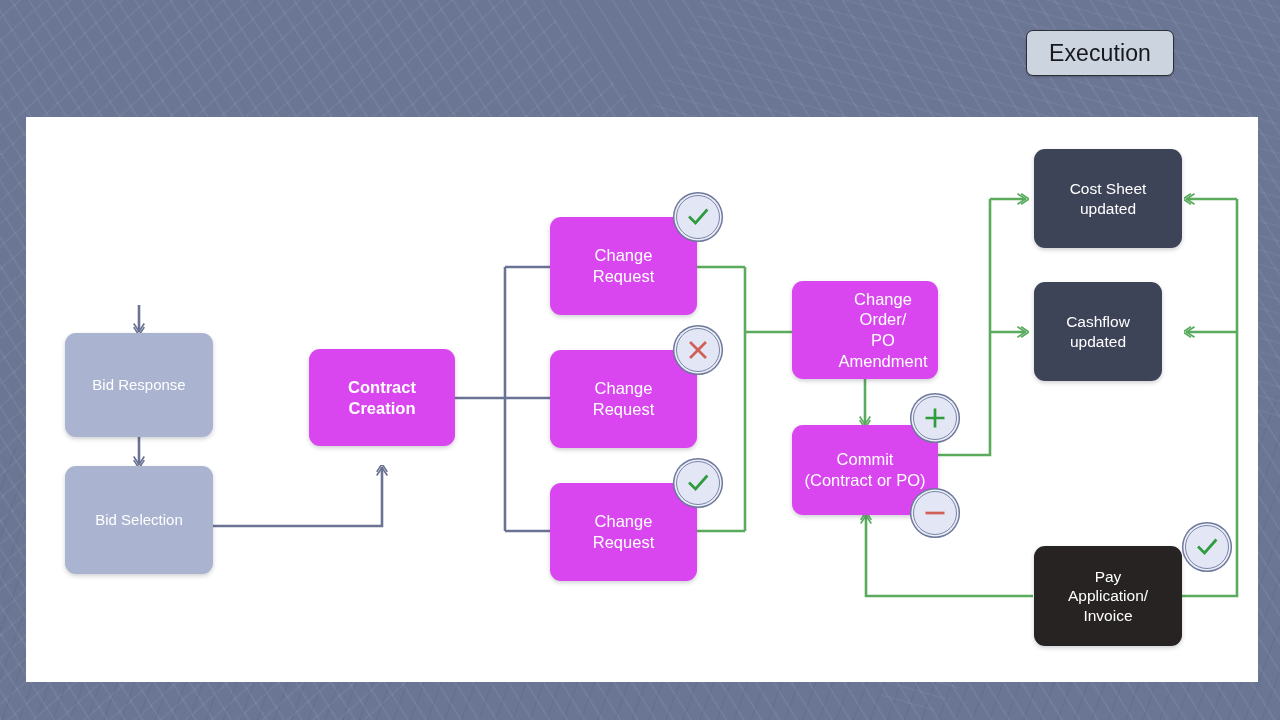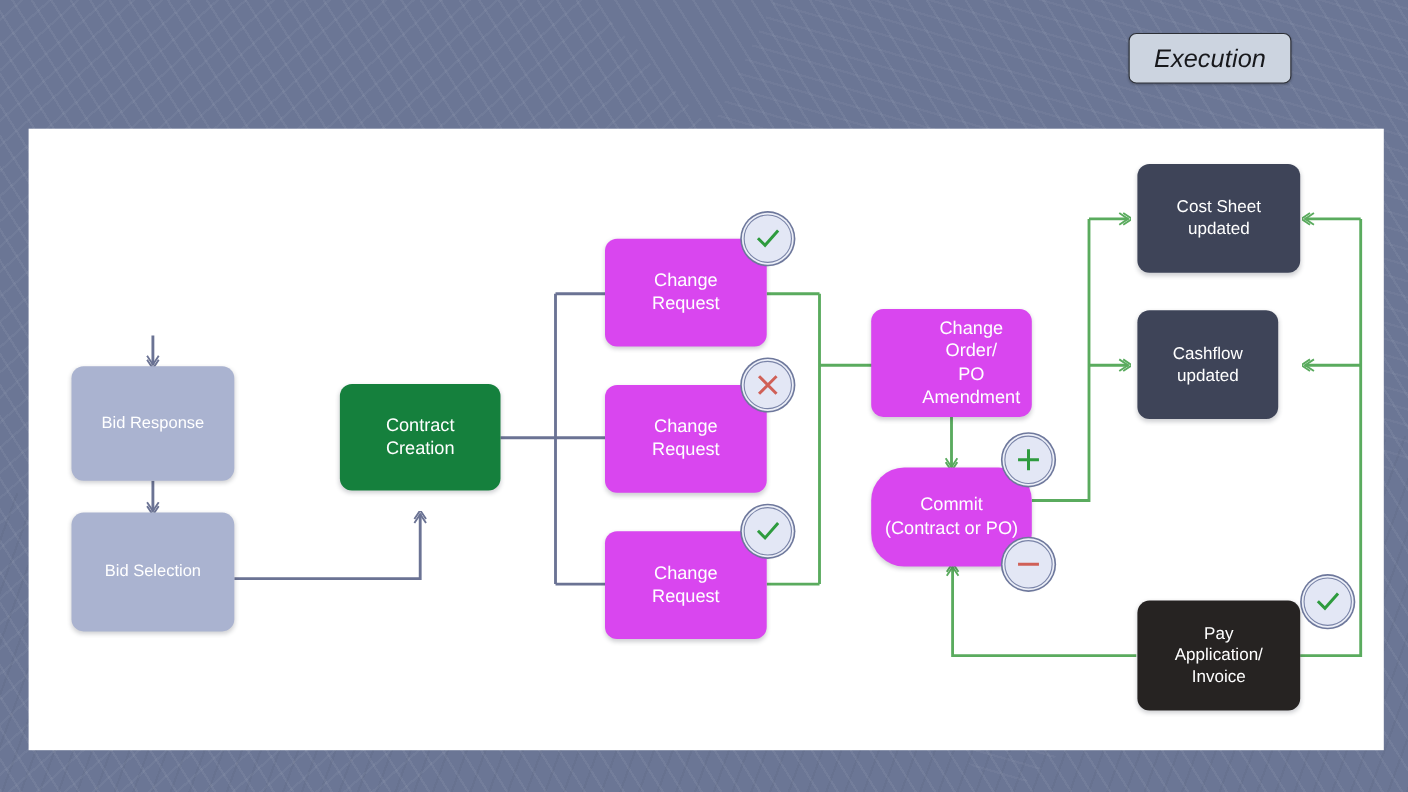--- a/index.html
+++ b/index.html
@@ -52,21 +52,20 @@
     background: #ccd4e0;
     border: 1.6px solid #2c2f36;
     border-radius: 7px;
     display: flex; align-items: center; justify-content: center;
     box-shadow: 0 1px 2px rgba(0,0,0,0.22);
   }
   #exec-chip span {
     color: #17181c;
     font-size: 23px;
     letter-spacing: 0.1px;
-    font-style: italic;
   }
 
   
   #card {
     position: absolute;
     left: 26px; top: 117px;
     width: 1232px; height: 565px;
     background: #ffffff;
   }
 
@@ -87,21 +86,21 @@
     text-align: center;
     color: #ffffff;
     line-height: 1.25;
     box-sizing: border-box;
     padding: 4px 8px;
     box-shadow: 0 2px 4px rgba(40,45,60,0.22);
   }
   .node .lbl { white-space: pre-line; }
 
   .n-light  { background: #aab3d0; font-size: 15px; }
-  .n-mid    { background: #15803d; font-size: 16.5px; }
+  .n-mid    { background: #d946ef; font-size: 16.5px; font-weight: bold; }
   .n-slate  { background: #d946ef; font-size: 16.5px; }
   .n-dark   { background: #3e4458; font-size: 15.5px; }
   .n-black  { background: #262322; font-size: 15.5px; }
 
   
   .badge {
     position: absolute;
     width: 44px; height: 44px;
     border-radius: 50%;
     background: #e3e7f5;
@@ -220,21 +219,21 @@
       <svg width="26" height="26" viewBox="0 0 26 26">
         <path d="M5,13.5 L10.5,19 L21.5,6.5" fill="none" stroke="#2e9b3e" stroke-width="2.7" stroke-linecap="square"></path>
       </svg>
     </div>
 
     <div class="node n-slate" style="left:766px; top:164px; width:146px; height:98px;padding-left:44px;">
       <span class="lbl">Change Order/
 PO Amendment</span>
     </div>
 
-    <div class="node n-slate" style="left:766px; top:308px; width:146px; height:90px;border-radius:30px;">
+    <div class="node n-slate" style="left:766px; top:308px; width:146px; height:90px;">
       <span class="lbl">Commit
 (Contract or PO)</span>
     </div>
     <div class="badge" style="left:887px; top:279px;">
       <svg width="26" height="26" viewBox="0 0 26 26">
         <path d="M13,3.5 L13,22.5 M3.5,13 L22.5,13" fill="none" stroke="#2e9b3e" stroke-width="2.7"></path>
       </svg>
     </div>
     <div class="badge" style="left:887px; top:374px;">
       <svg width="26" height="26" viewBox="0 0 26 26">

